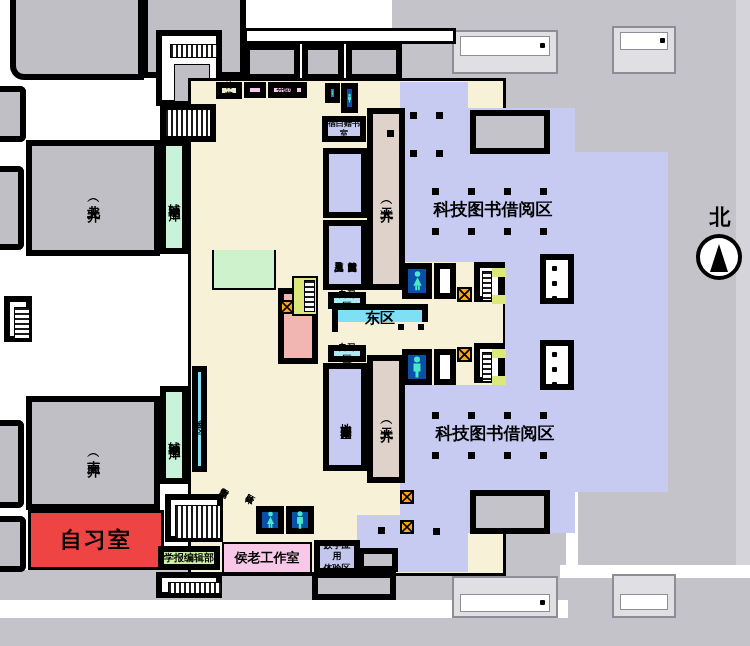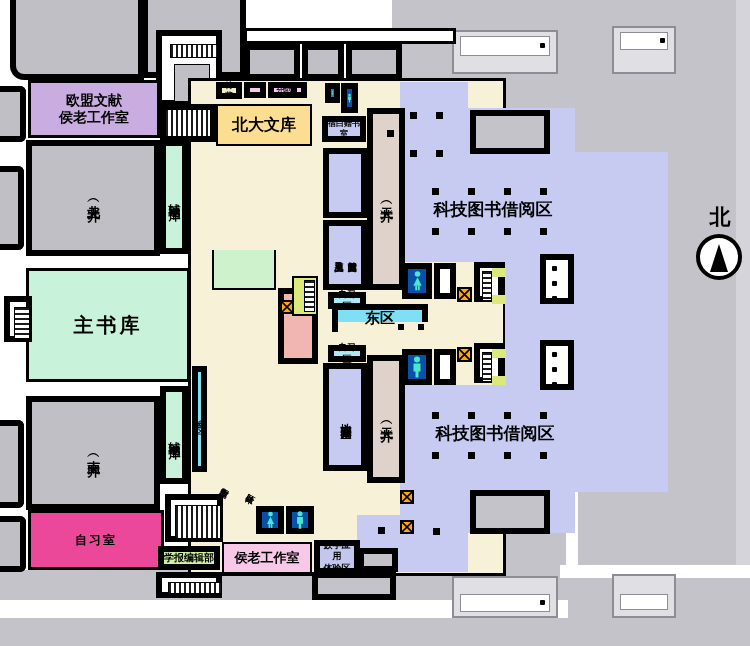--- a/index.html
+++ b/index.html
@@ -193,23 +193,20 @@
         <rect x="4.6" y="16" width="2" height="5" fill="#49e8c8"></rect>
         <rect x="7.4" y="16" width="2" height="5" fill="#49e8c8"></rect>
       </svg>
   </div>
   <div class="a b2 wc" style="left:341px;top:83px;width:17px;height:30px;background:#0a4fa8;">
     <svg width="9" height="18" viewBox="0 0 12 22">
         <circle cx="6" cy="3.5" r="3" fill="#49e8c8"></circle>
         <path d="M2.5 7.5h7v8h-2v6h-3v-6h-2z" fill="#49e8c8"></path>
       </svg>
   </div>
-  <div class="a b25 room" style="left:216px;top:104px;width:96px;height:42px;background:#fbde91;font-size:16px;">
-    <span>北大文库</span>
-  </div>
   <div class="a b2 room" style="left:322px;top:116px;width:44px;height:26px;background:#c7cbf2;font-size:8px;">
     <span>宿白赠书室</span>
   </div>
   <div class="a b2 vlines" style="left:160px;top:104px;width:56px;height:38px;background-color:#fff;"></div>
 
   <div class="a b25" style="left:212px;top:250px;width:64px;height:40px;background:#cdf2cc;border-top:0;"></div>
   <div class="a b2" style="left:323px;top:148px;width:44px;height:70px;background:#c7cbf2;"></div>
   <div class="a b2 room" style="left:323px;top:220px;width:44px;height:70px;background:#c7cbf2;font-size:9px;gap:2px;">
     <span class="v" style="letter-spacing:0;">马克思主义</span>
     <span class="v" style="letter-spacing:0;">文献阅览室</span>
@@ -233,23 +230,20 @@
     <svg width="100%" height="100%" viewBox="0 0 10 10" preserveAspectRatio="none">
         <path d="M0 0 10 10 M10 0 0 10" stroke="#000" stroke-width="1.6" fill="none"></path>
       </svg>
   </div>
 
   <div class="a b2 room gray" style="left:26px;top:140px;width:134px;height:116px;font-size:13px;">
     <span class="v">（北天井）</span>
   </div>
   <div class="a b2 room" style="left:160px;top:140px;width:28px;height:114px;background:#c9f2da;font-size:12px;">
     <span class="v">辅助书库</span>
-  </div>
-  <div class="a b3 room" style="left:26px;top:268px;width:164px;height:114px;background:#c9f2da;font-size:20px;letter-spacing:3px;">
-    <span>主书库</span>
   </div>
   <div class="a b2 room gray" style="left:26px;top:396px;width:134px;height:114px;font-size:13px;">
     <span class="v">（南天井）</span>
   </div>
   <div class="a b2 room" style="left:160px;top:386px;width:28px;height:98px;background:#c9f2da;font-size:12px;">
     <span class="v">辅助书库</span>
   </div>
   <div class="a b2 room" style="left:192px;top:366px;width:15px;height:106px;background:#7fe0f5;font-size:8px;">
     <span class="v" style="letter-spacing:4px;">自习区</span>
   </div>
@@ -276,41 +270,37 @@
     <svg width="10" height="20" viewBox="0 0 12 22">
         <circle cx="6" cy="3.5" r="3" fill="#49e8c8"></circle>
         <path d="M2.5 7.5h7v8h-2v6h-3v-6h-2z" fill="#49e8c8"></path>
       </svg>
   </div>
 
   <div class="a b2" style="left:165px;top:494px;width:58px;height:48px;background:#fff;">
     <div class="a vlines" style="left:4px;top:5px;width:46px;height:34px;border:1px solid #000;"></div>
   </div>
 
-  <div class="a b3 room" style="left:28px;top:510px;width:136px;height:60px;background:#ec4899;font-size:12px;letter-spacing:2px;">
+  <div class="a b3 room" style="left:28px;top:510px;width:136px;height:60px;background:#ef4444;font-size:22px;letter-spacing:2px;">
     <span>自习室</span>
   </div>
   <div class="a b2 room" style="left:158px;top:546px;width:62px;height:24px;background:#cdf2a2;font-size:10px;">
     <span>学报编辑部</span>
   </div>
   <div class="a b25 room" style="left:222px;top:542px;width:90px;height:32px;background:#f8c8e8;font-size:13px;">
     <span>侯老工作室</span>
   </div>
   <div class="a b2 room" style="left:314px;top:540px;width:46px;height:34px;background:#c3c7ee;font-size:9px;">
     <span>数字应用
 体验区</span>
   </div>
   <div class="a b2" style="left:156px;top:572px;width:66px;height:26px;background:#fff;">
     <div class="a vlines" style="left:6px;top:4px;width:54px;height:12px;border:1px solid #000;"></div>
   </div>
 
-  <div class="a b3 room" style="left:28px;top:80px;width:132px;height:58px;background:#c9ade0;font-size:14px;">
-    <span>欧盟文献
-侯老工作室</span>
-  </div>
 
   <div class="a b2 gray" style="left:0;top:86px;width:26px;height:56px;border-left:none;border-radius:0 6px 6px 0;"></div>
   <div class="a b2 gray" style="left:0;top:166px;width:24px;height:84px;border-left:none;border-radius:0 6px 6px 0;"></div>
   <div class="a b2 gray" style="left:0;top:420px;width:24px;height:88px;border-left:none;border-radius:0 6px 6px 0;"></div>
   <div class="a b2 gray" style="left:0;top:516px;width:26px;height:56px;border-left:none;border-radius:0 6px 6px 0;"></div>
   <div class="a b2" style="left:4px;top:296px;width:28px;height:46px;background:#fff;">
     <div class="a hlines" style="left:4px;top:5px;width:16px;height:32px;border:1px solid #000;"></div>
   </div>
 
   <div class="a room" style="left:700px;top:204px;width:40px;height:26px;font-size:21px;">

